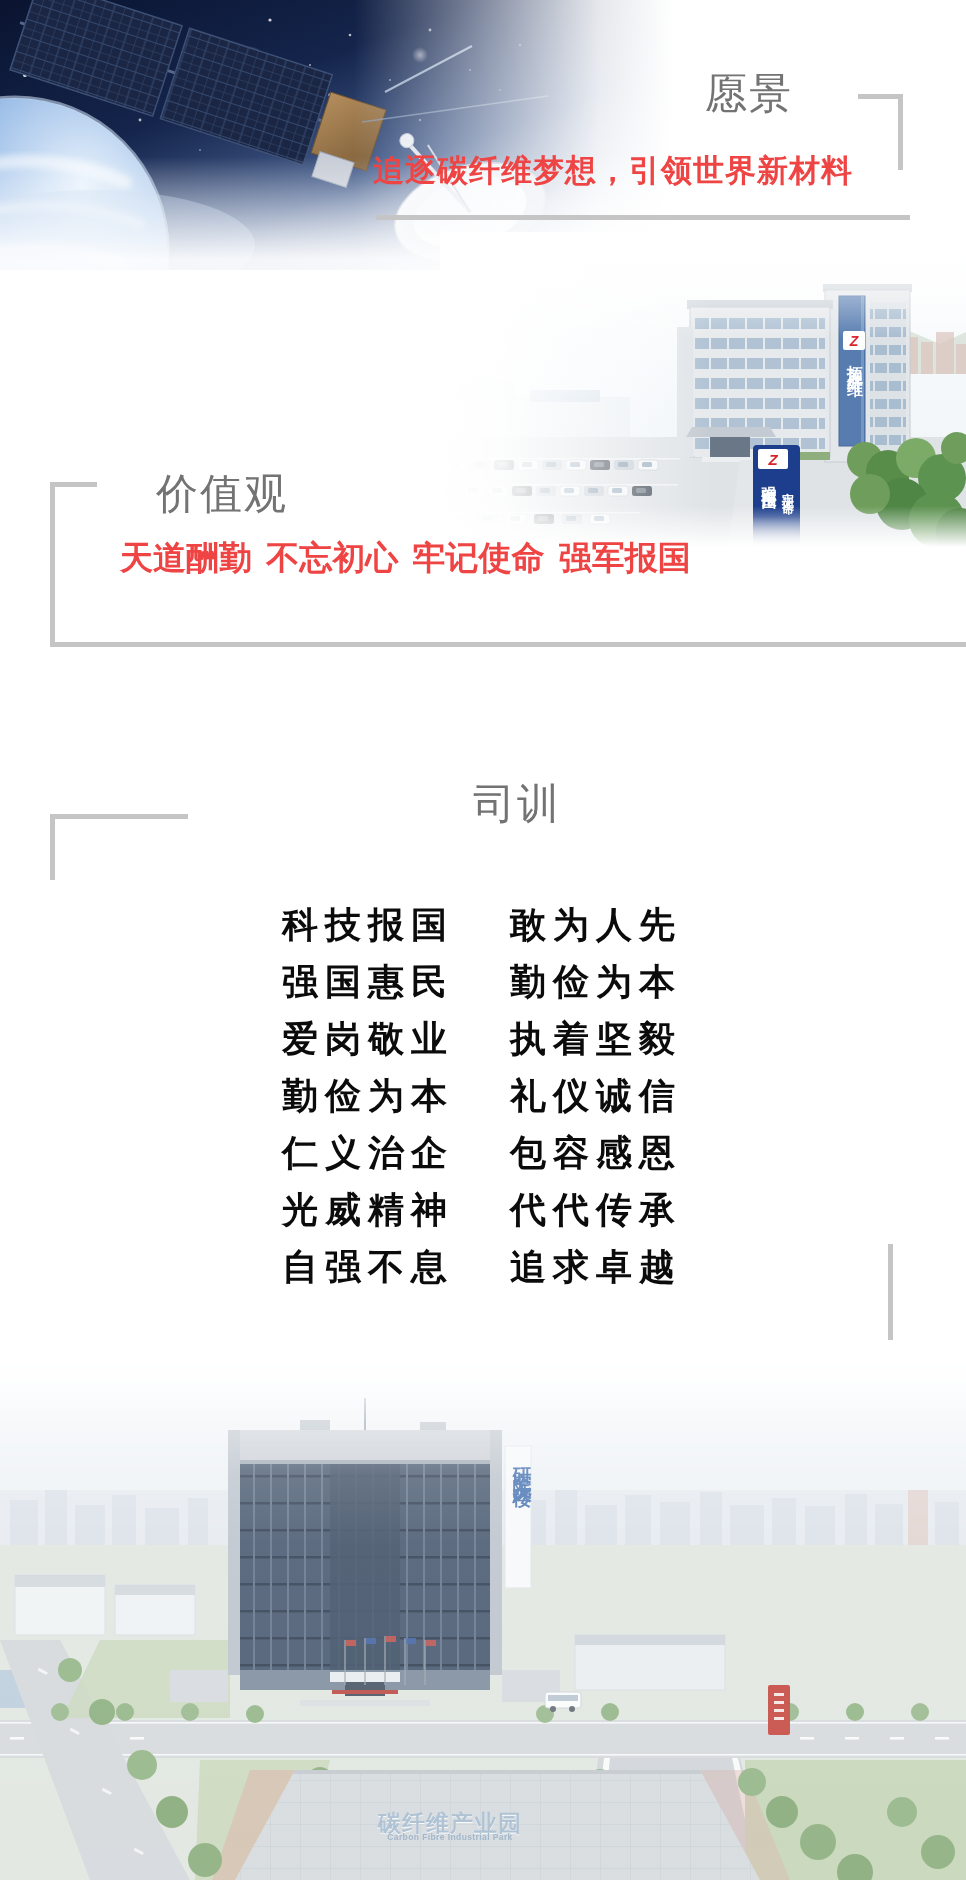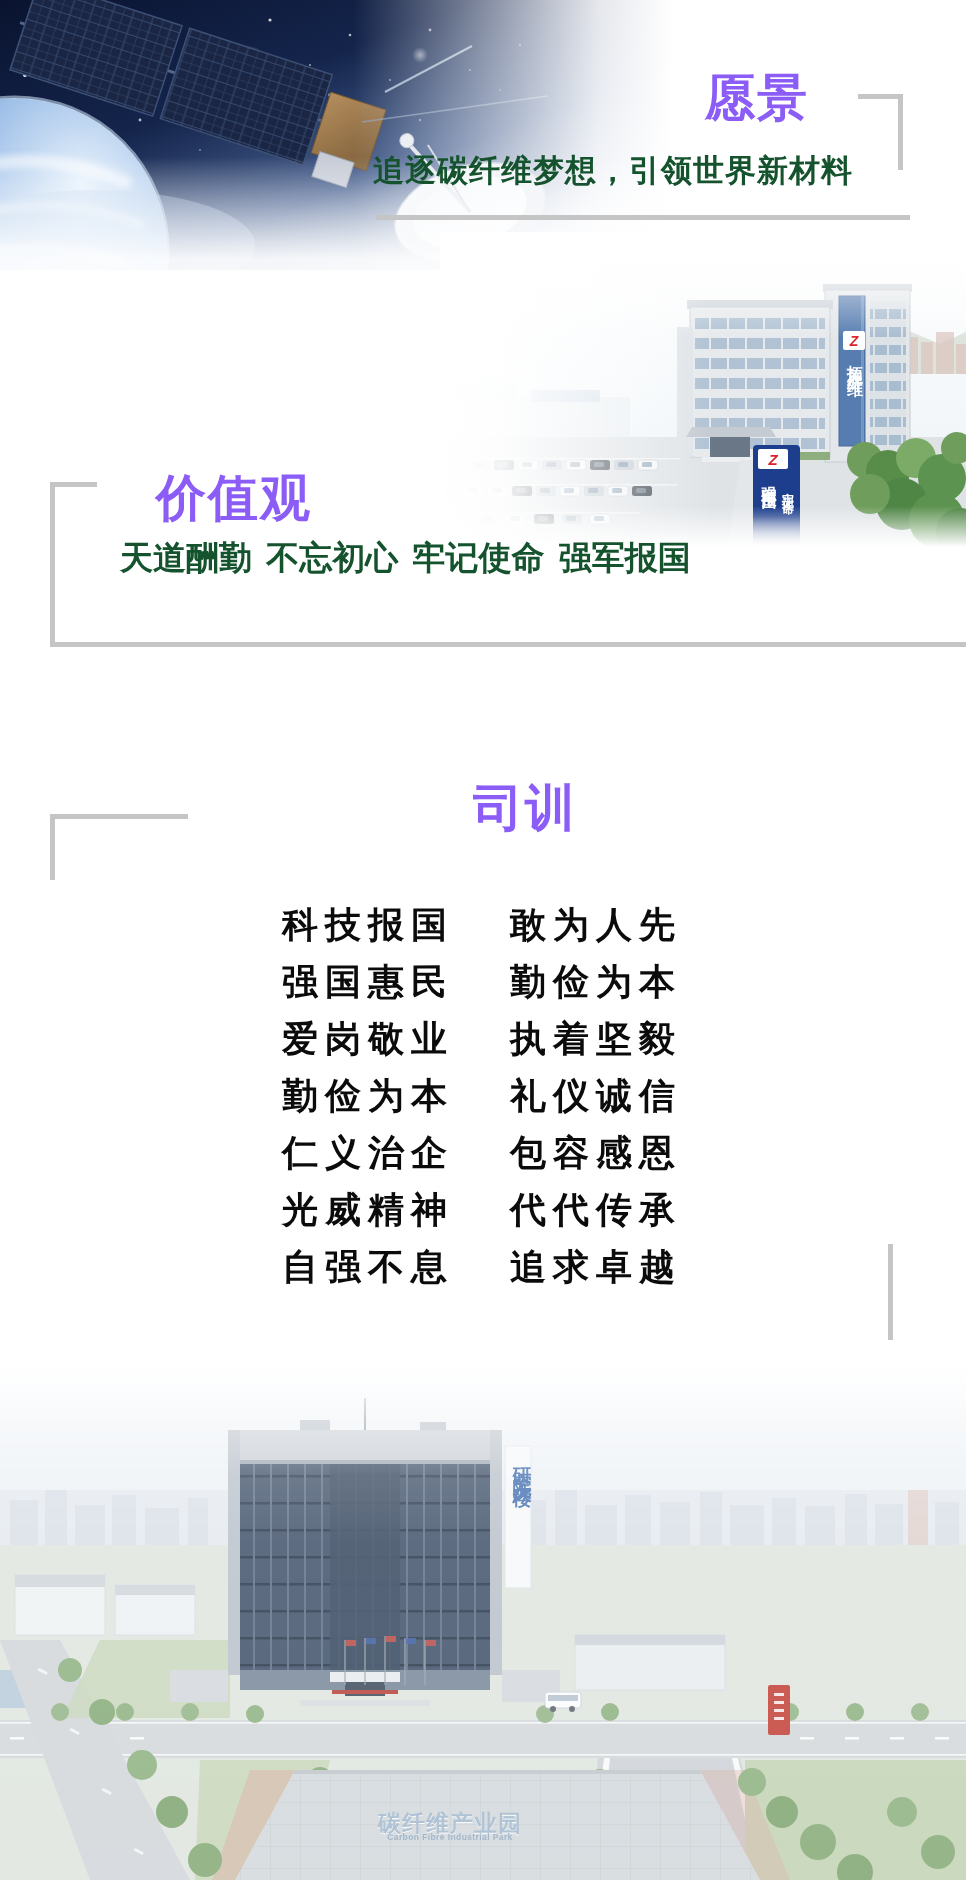--- a/index.html
+++ b/index.html
@@ -1,22 +1,22 @@
 <!DOCTYPE html>
 <html><head>
 <meta charset="utf-8">
 <style>
   html,body{margin:0;padding:0;background:#fff;}
   .page{position:relative;width:966px;height:1880px;margin:0 auto;background:#fff;overflow:hidden;
         font-family:"Liberation Sans","DejaVu Sans",sans-serif;color:#0a0a0a;}
   .abs{position:absolute;}
   
-  .h-cn{font-weight:700;font-size:50px;line-height:1.04;letter-spacing:2px;color:#8b5cf6;white-space:nowrap;}
-  
-  .serif-line{font-family:"Liberation Serif","DejaVu Serif",serif;font-weight:700;color:#14532d;white-space:nowrap;}
+  .h-cn{font-weight:400;font-size:42px;line-height:1.04;letter-spacing:2px;color:#737373;white-space:nowrap;}
+  
+  .serif-line{font-family:"Liberation Serif","DejaVu Serif",serif;font-weight:700;color:#ef4444;white-space:nowrap;}
   
   .rule{background:#c5c5c5;}
   .br{box-sizing:border-box;border:0 solid #c5c5c5;}
   .br-tr{border-top-width:5px;border-right-width:5px;}
   .br-tl{border-top-width:5px;border-left-width:5px;}
   .br-bl{border-bottom-width:5px;border-left-width:5px;}
   .br-br{border-bottom-width:5px;border-right-width:5px;}
   
   .photo{overflow:hidden;}
   .photo svg{display:block;width:100%;height:100%;}

